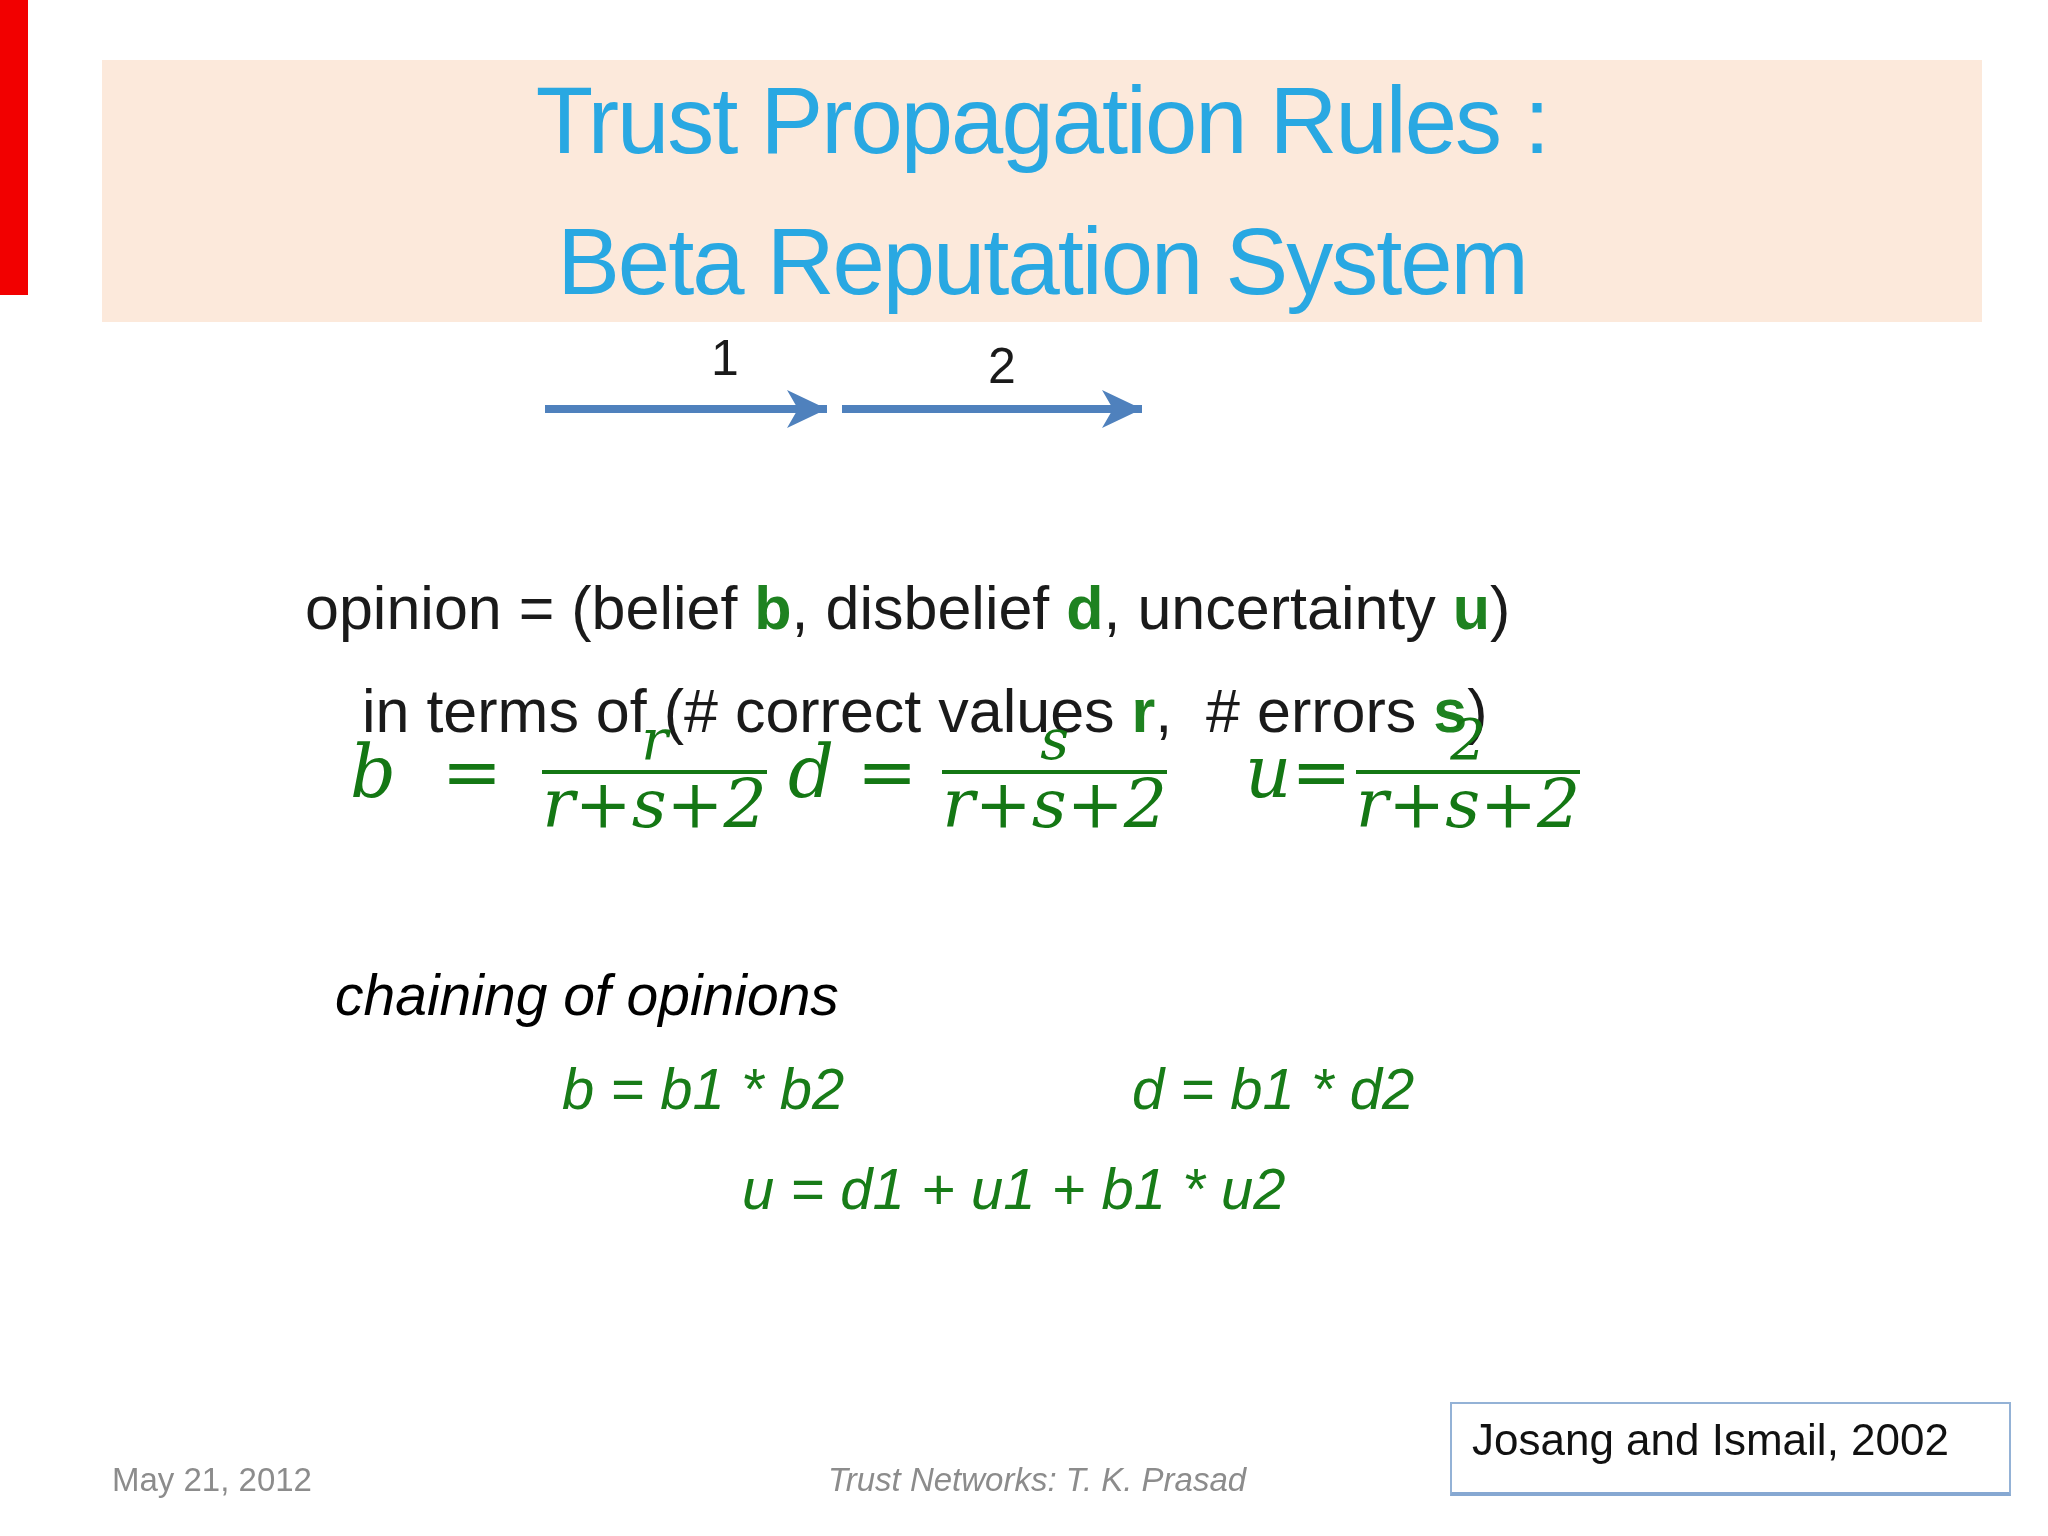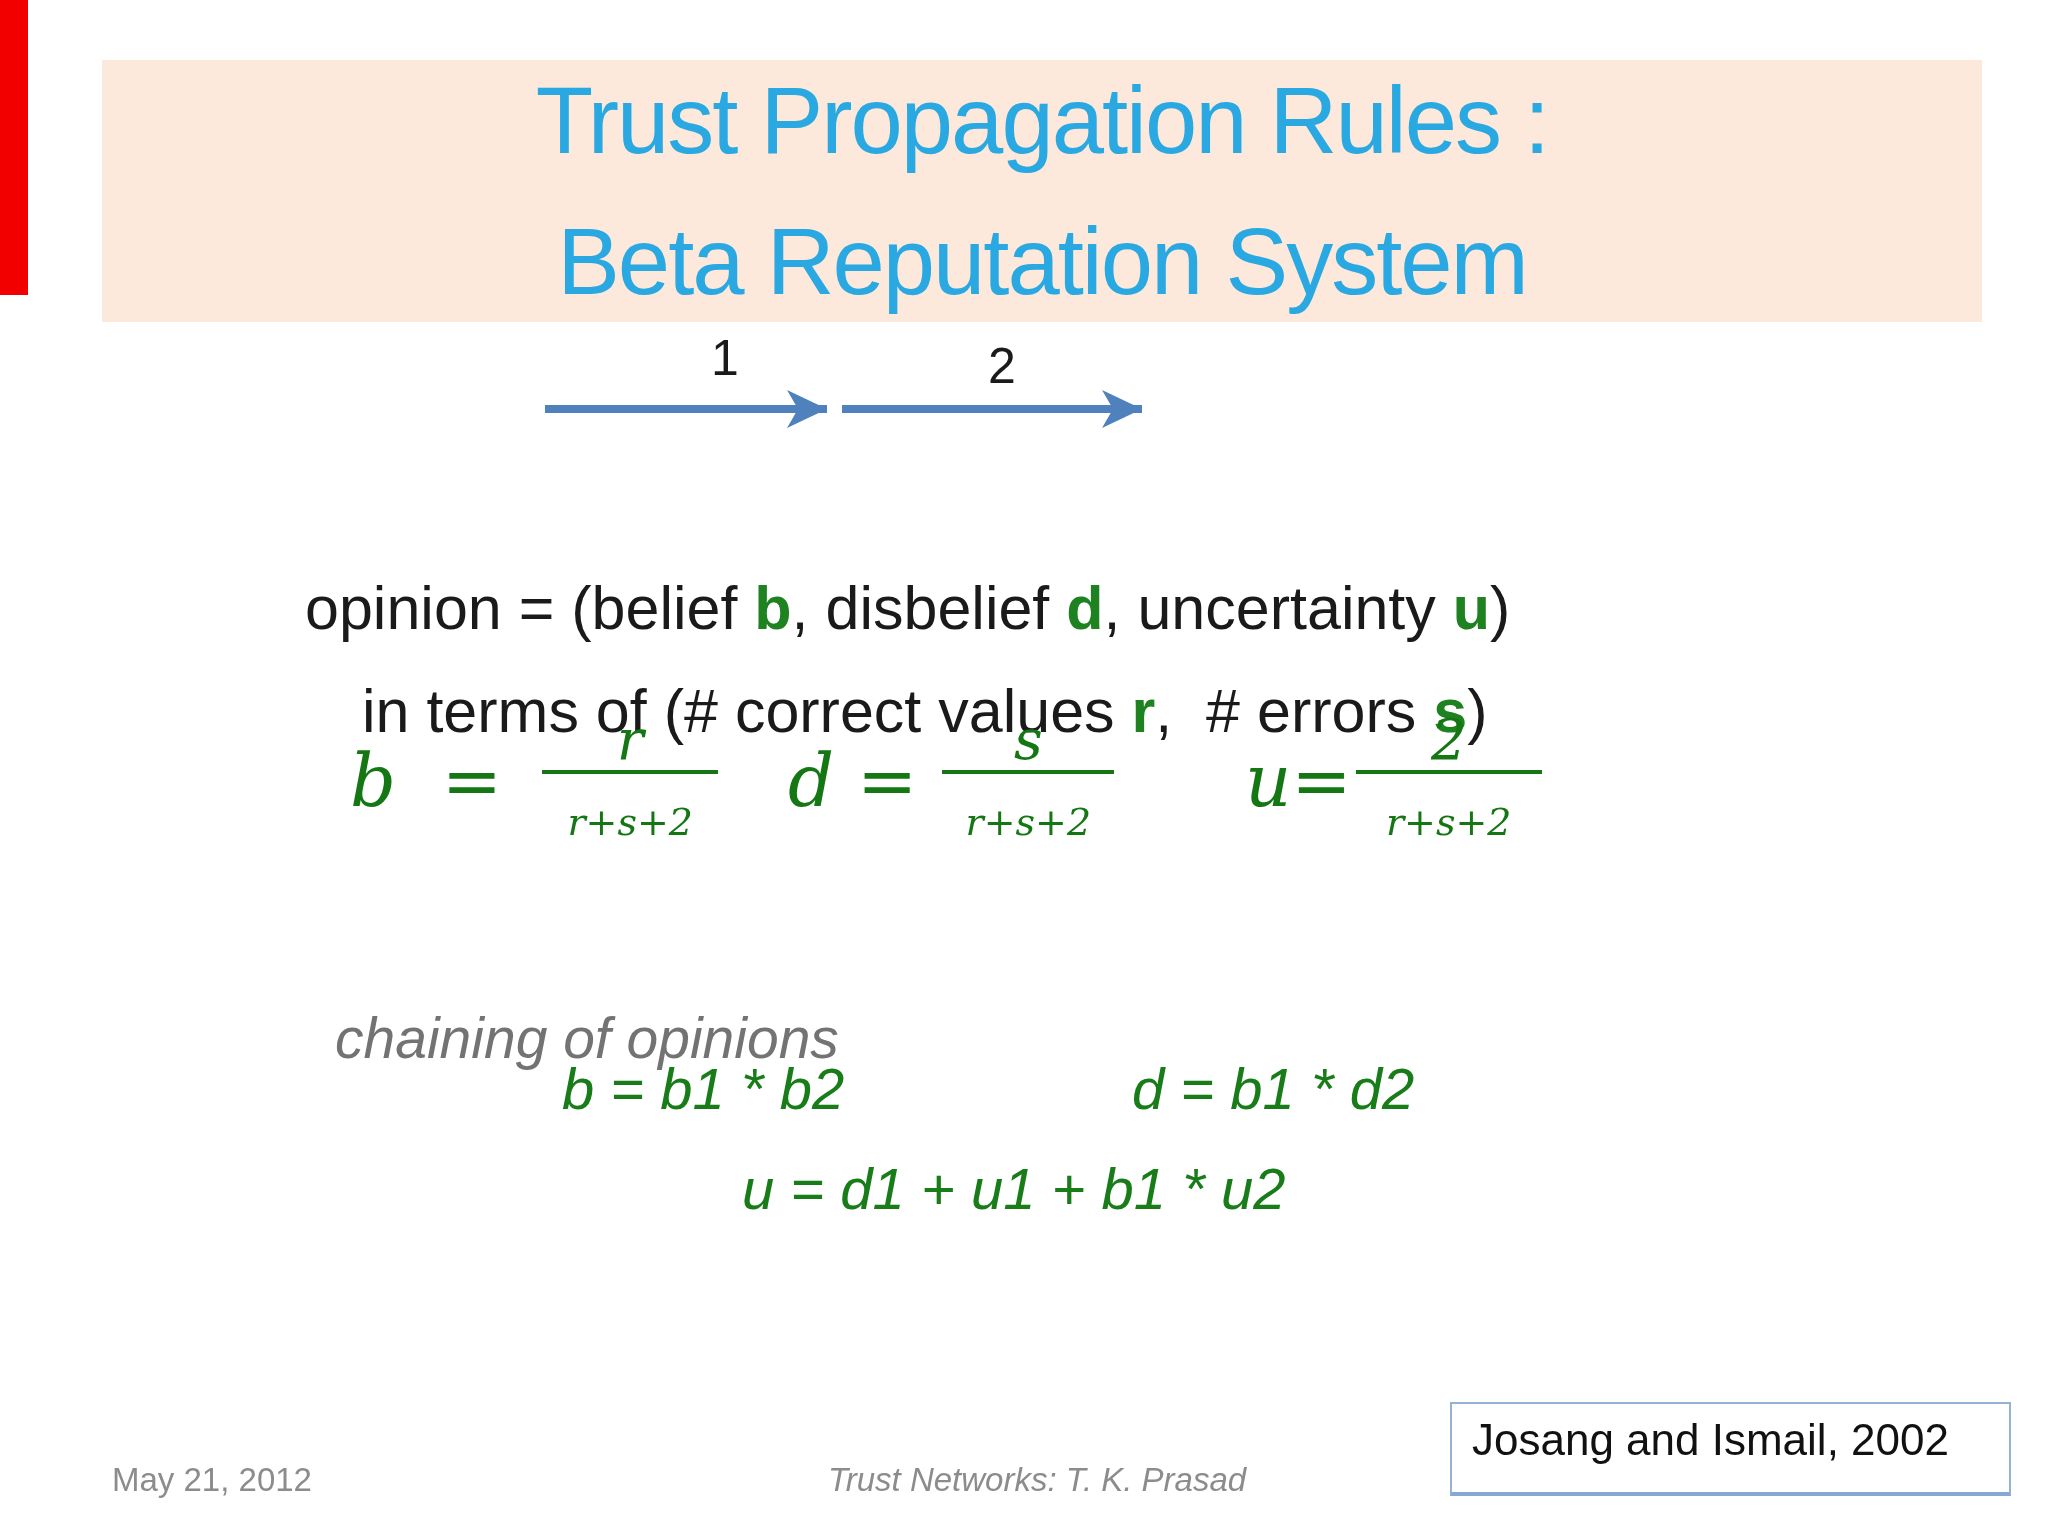--- a/index.html
+++ b/index.html
@@ -23,31 +23,31 @@
   .opinion-line{left:305px;top:512px;}
   .terms-line{left:362px;top:615px;}
   .gvar{color:#1e8220;font-weight:bold;}
 
   .fraction-row .lhs{font-family:"DejaVu Serif", serif;font-style:italic;color:#147714;
                      font-size:72px;white-space:pre;}
   .frac-group{position:absolute;display:flex;align-items:center;color:#147714;}
   .frac{display:flex;flex-direction:column;align-items:center;
         font-family:"DejaVu Serif", serif;font-style:italic;}
   .frac .num{font-size:56px;line-height:60px;}
-  .frac .den{font-size:38px;line-height:60px;margin-top:18px;}
+  .frac .den{font-size:68px;line-height:60px;margin-top:0;}
   .frac .bar{height:4px;background:#147714;align-self:stretch;}
   .fg-b{left:350px;top:710px;}
   .fg-d{left:788px;top:710px;}
   .fg-u{left:1245px;top:710px;}
   .fg-b .frac{margin-left:40px;min-width:176px;}
   .fg-d .frac{margin-left:25px;min-width:172px;}
   .fg-u .frac{margin-left:4px;min-width:186px;}
 
-  .chain-heading{position:absolute;left:335px;top:963px;color:#737373;font-size:57px;
-                 line-height:64px;font-style:italic;margin-top:43px;}
+  .chain-heading{position:absolute;left:335px;top:963px;color:#000000;font-size:57px;
+                 line-height:64px;font-style:italic;}
   .chain-eq{position:absolute;color:#187c18;font-size:58px;line-height:66px;
             font-style:italic;font-weight:500;white-space:pre;}
   .eq-b{left:540px;top:1056px;margin-left:22px;}
   .eq-d{left:1132px;top:1056px;}
   .eq-u{left:742px;top:1156px;text-align:center;}
 
   .footer-text{position:absolute;color:#8c8c8c;font-size:33px;line-height:40px;margin-top:12px;}
   .footer-date{left:112px;top:1448px;}
   .footer-center{left:828px;top:1448px;font-style:italic;}
   .page-number{position:absolute;left:1878px;top:1536px;color:#a21caf;font-size:34px;

